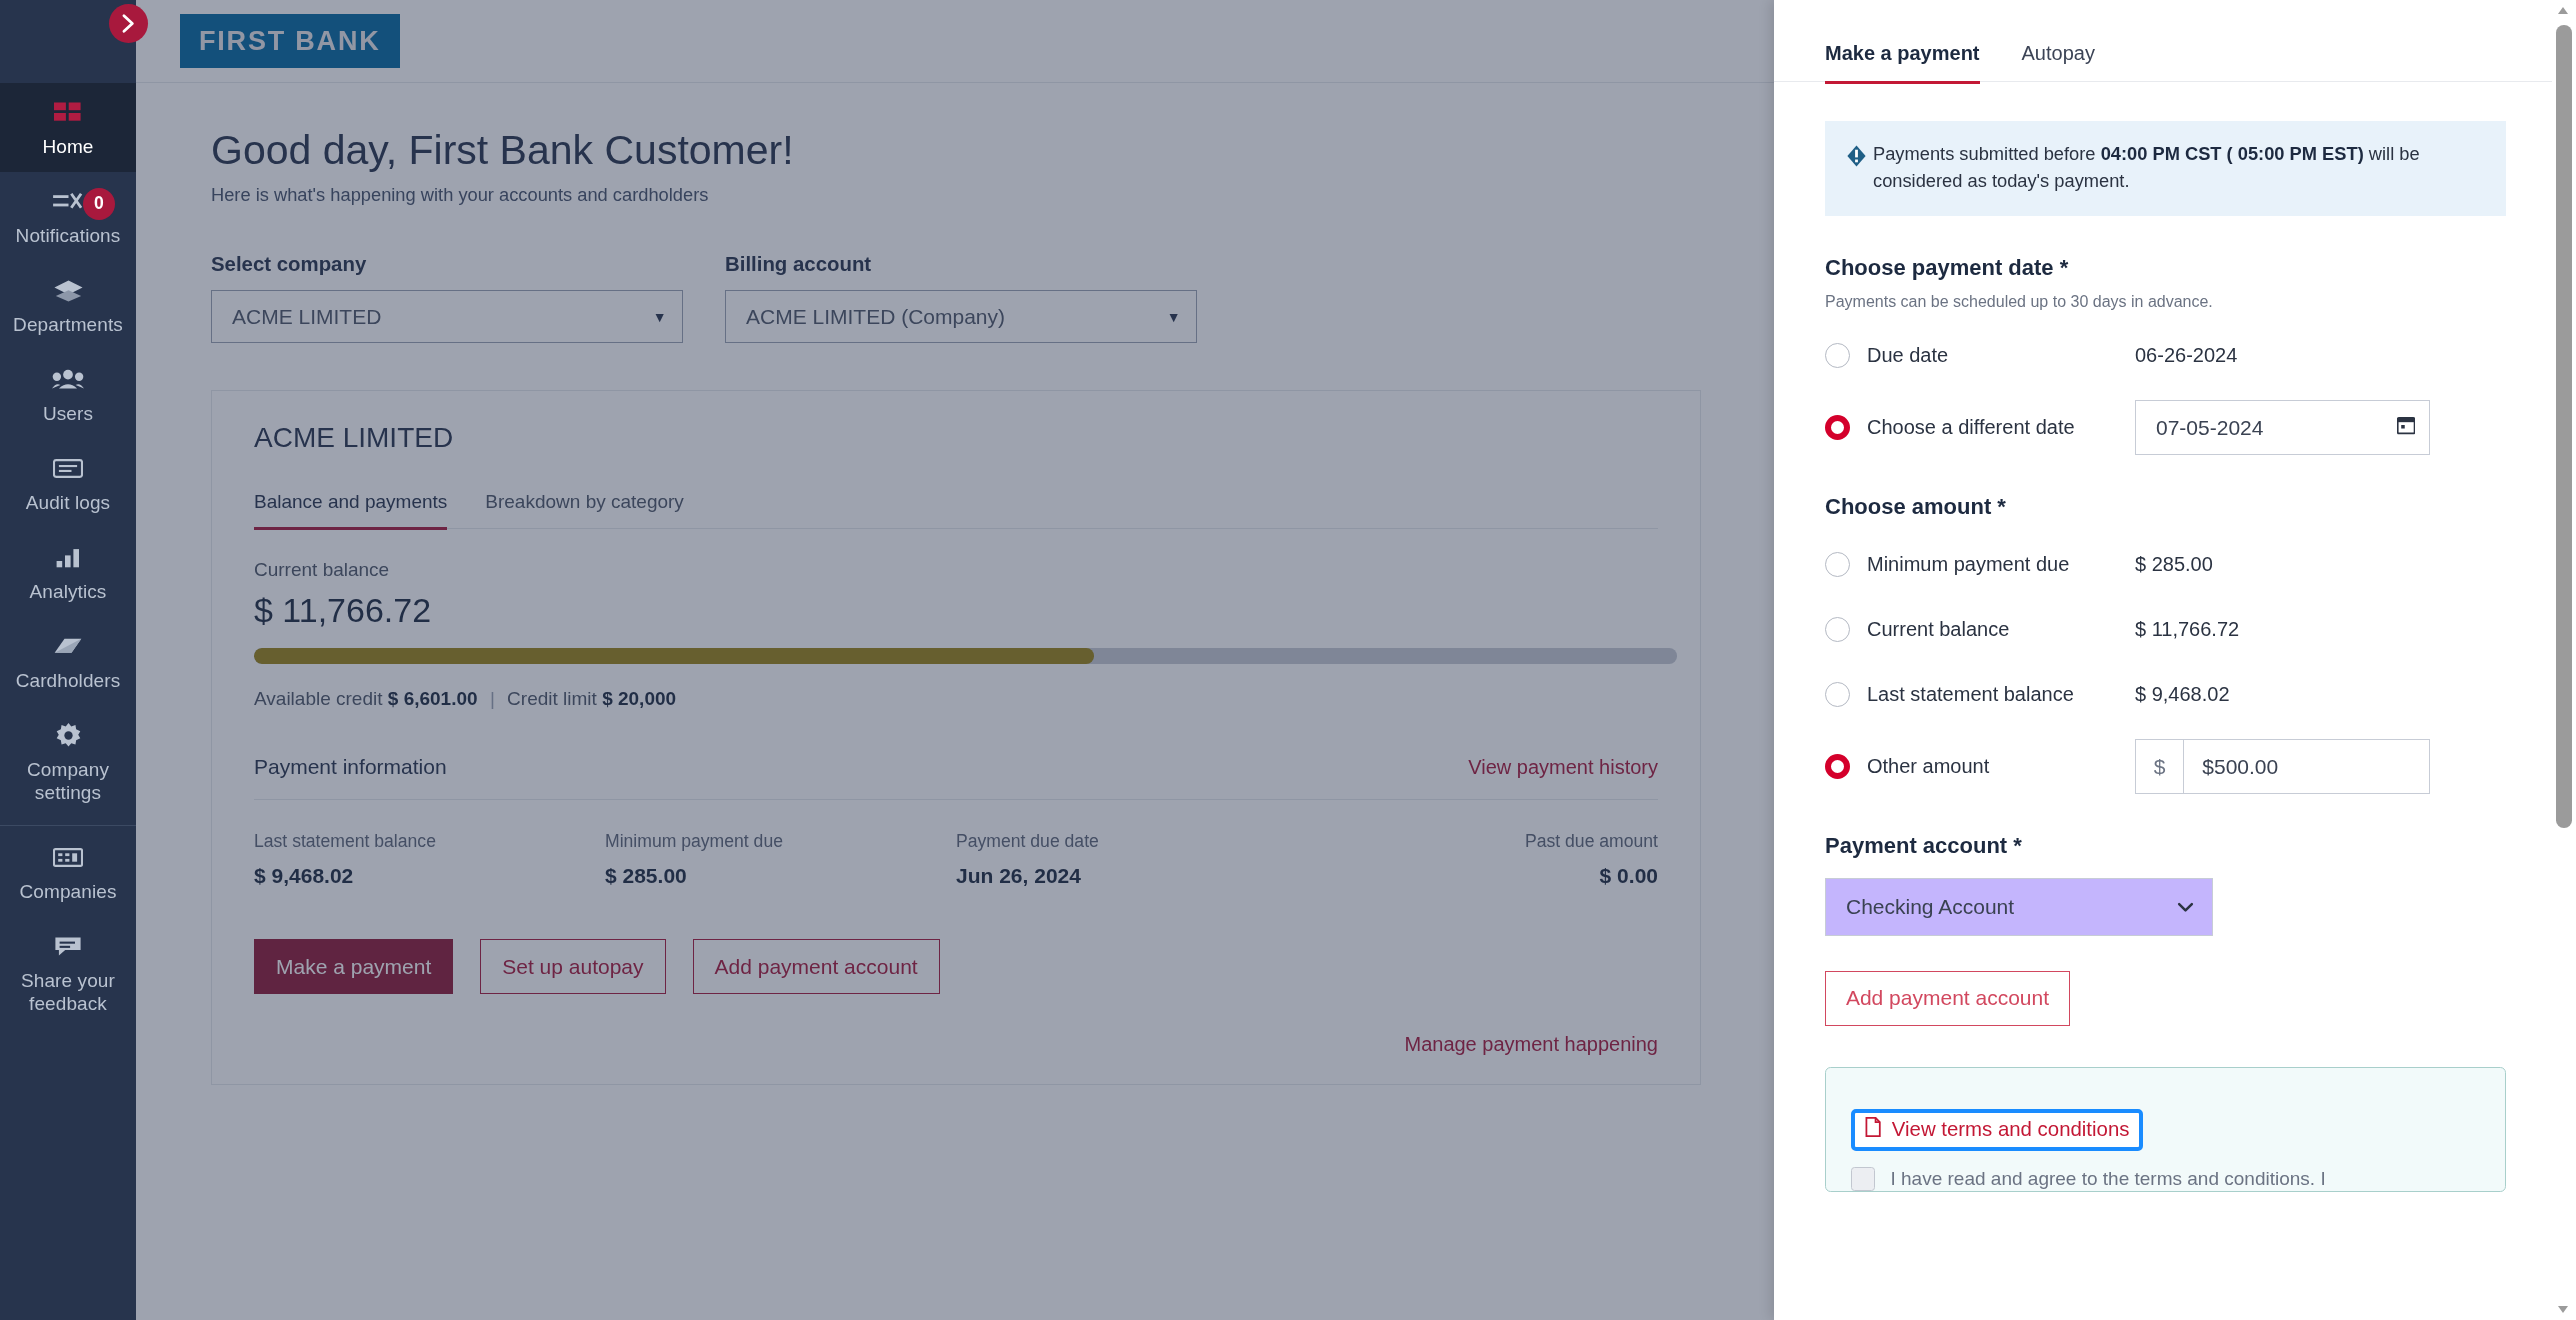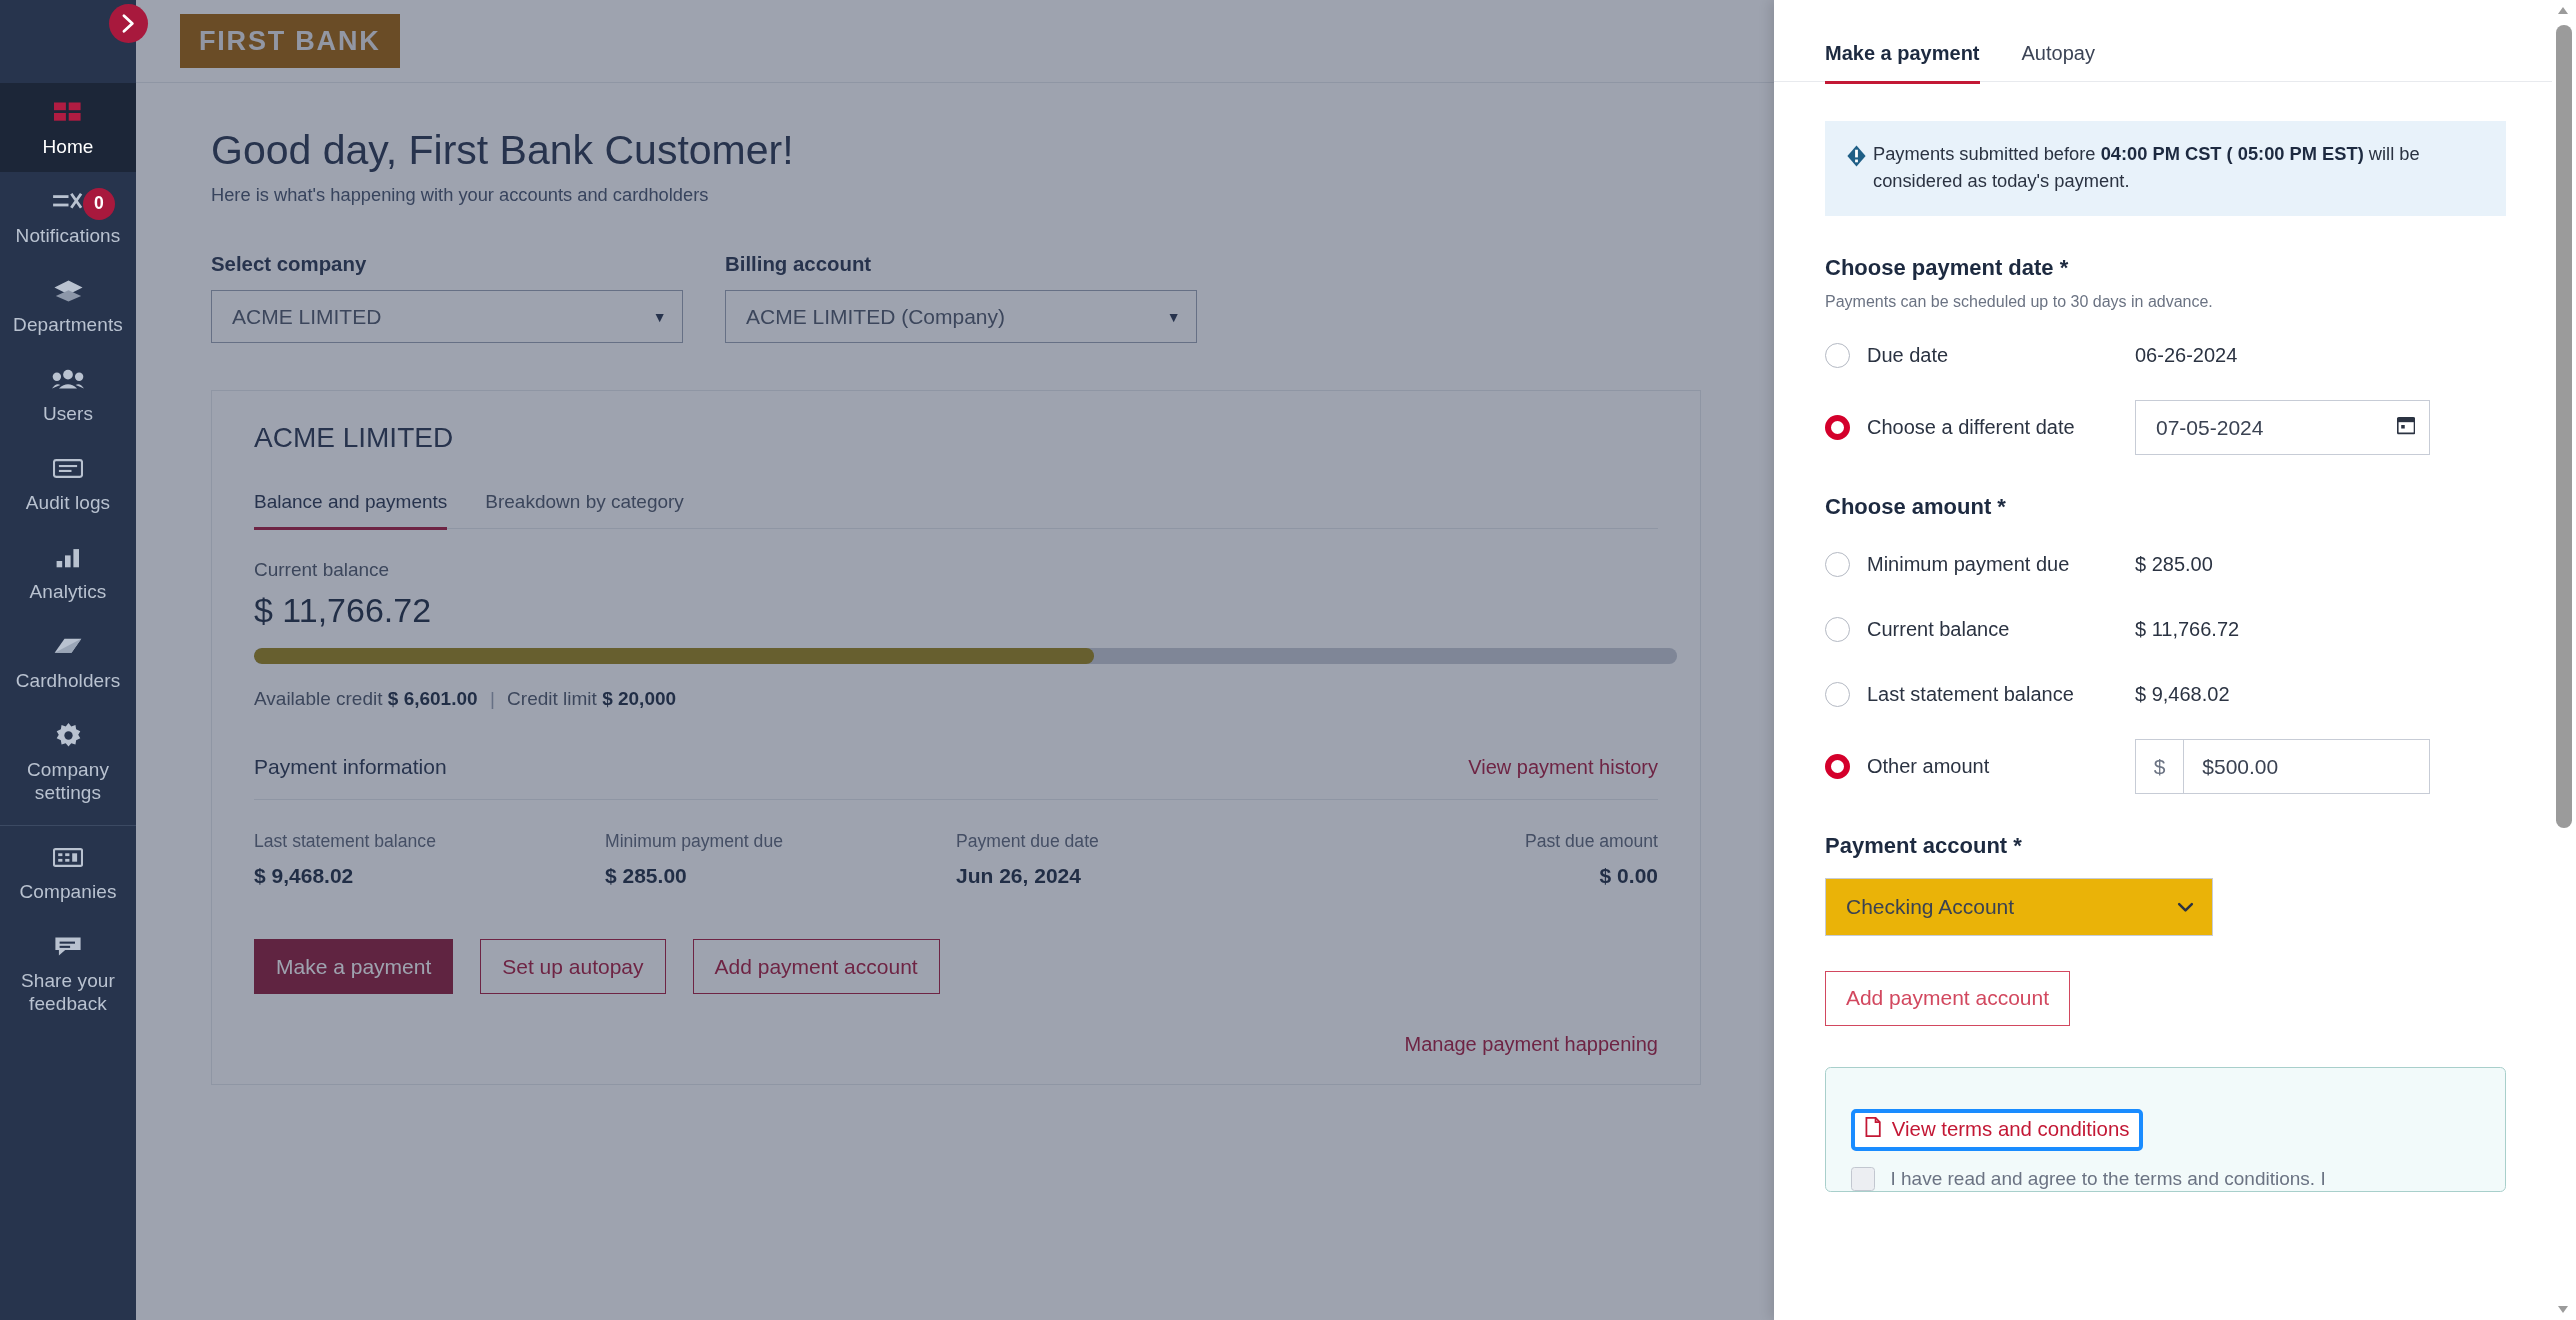--- a/index.html
+++ b/index.html
@@ -69,21 +69,21 @@
     background: rgba(39,52,77,0.45);
     z-index: 20; pointer-events: none;
   }
   .topbar {
     height: 83px; background: #ffffff;
     border-bottom: 0.7px solid #e4e7ec;
     display: flex; align-items: center;
     padding-left: 44px;
   }
   .logo {
-    background: #a16207; color: #e9e9ec;
+    background: #0369a1; color: #e9e9ec;
     font-size: 27px; font-weight: bold; letter-spacing: 1.8px;
     padding: 11.3px 19px;
   }
   .page-head { padding: 44px 0 0 75px; }
   .greeting {
     font-size: 41px; color: #27344d; font-weight: 400;
     line-height: 1.15;
   }
   .subgreeting {
     font-size: 18.3px; color: #45526b; margin-top: 10px;
@@ -224,21 +224,21 @@
     width: 48px; display: flex; align-items: center; justify-content: center;
     font-size: 21px; color: #6b7383; border-right: 0.7px solid #c7ccd6;
   }
   .amt-input {
     flex: 1; display: flex; align-items: center; padding-left: 18.3px;
     font-size: 21px; color: #3a4252;
   }
 
   .sel-box {
     margin-top: 18.3px; width: 388px; height: 58px;
-    border: 0.7px solid #c7ccd6; background: #eab308;
+    border: 0.7px solid #c7ccd6; background: #c4b5fd;
     display: flex; align-items: center; justify-content: space-between;
     padding: 0 18.3px 0 20px; font-size: 21px; color: #3a4252; gap: 19px;
   }
   .btn-outline {
     margin-top: 35px; width: 245px; height: 55px;
     border: 1.4px solid #d2485f; color: #d2485f; background: #fff;
     font-size: 21px; display: flex; align-items: center; justify-content: center;
     cursor: pointer;
   }
 

